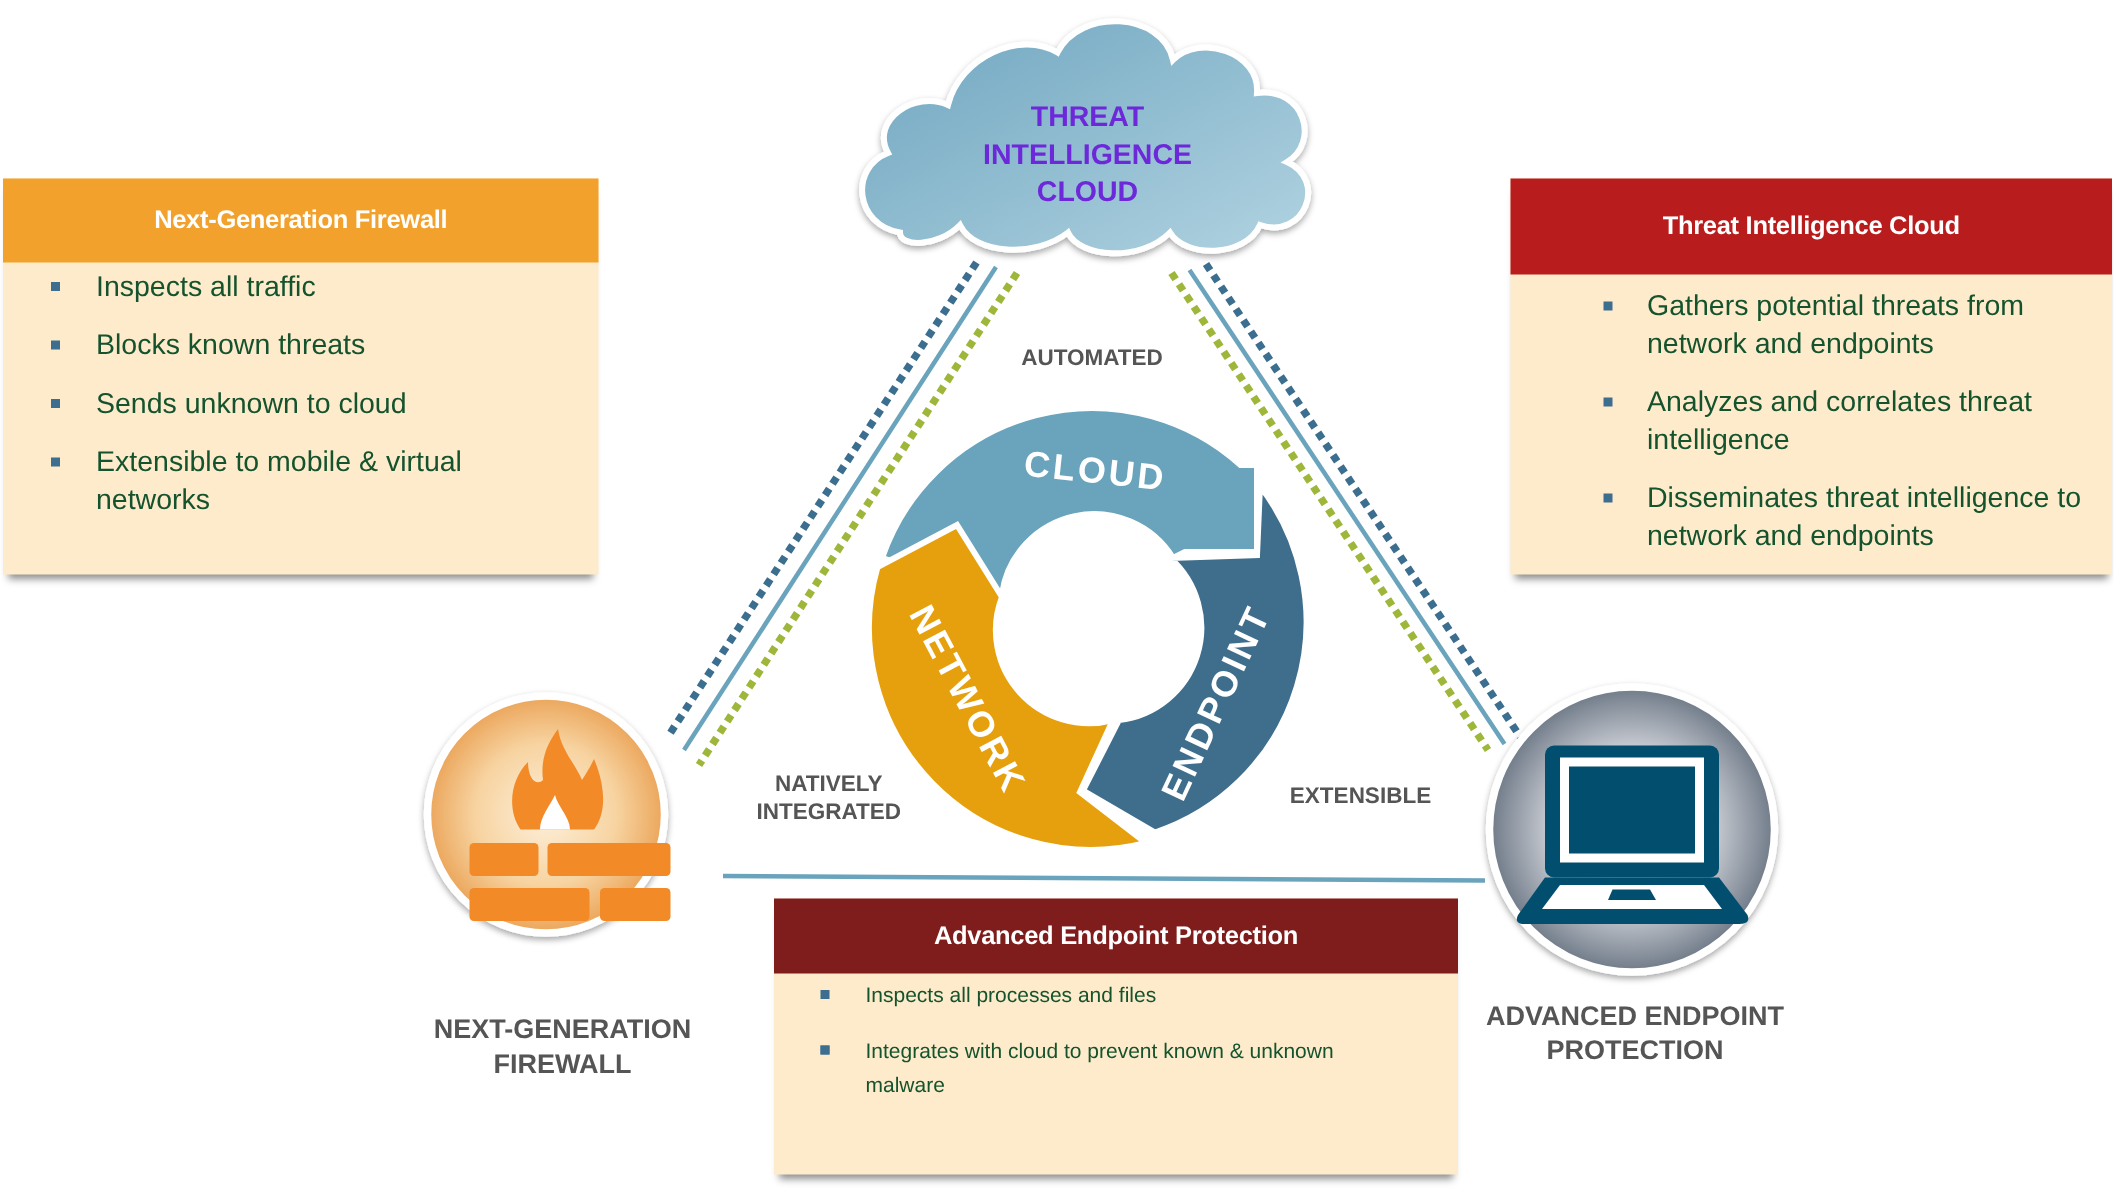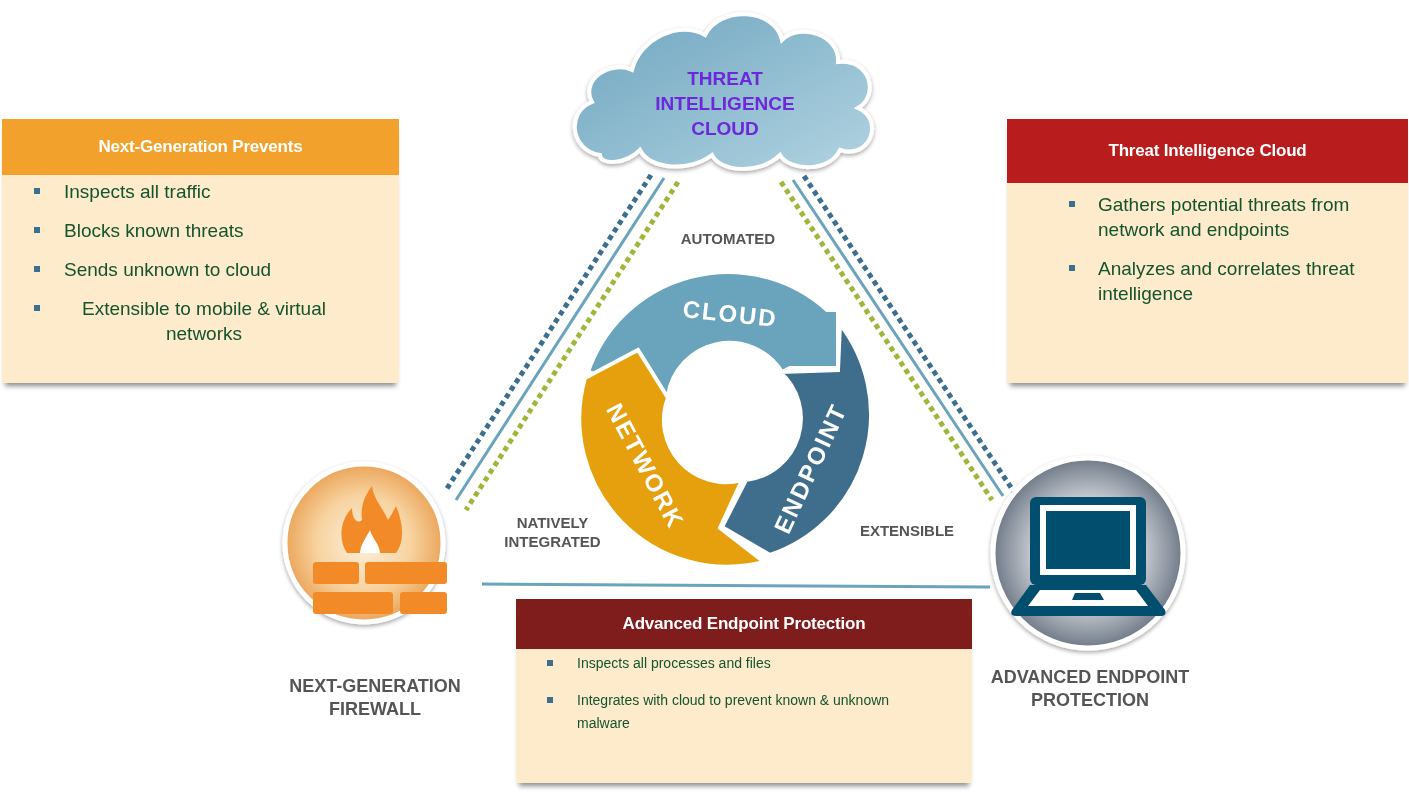--- a/index.html
+++ b/index.html
@@ -138,34 +138,35 @@
   <div class="lbl big" style="left:270px; top:675px; width:210px;">
     <div>NEXT-GENERATION</div>
     <div>FIREWALL</div>
   </div>
   <div class="lbl big" style="left:970px; top:666px; width:240px;">
     <div>ADVANCED ENDPOINT</div>
     <div>PROTECTION</div>
   </div>
 
   <div class="card" id="card-fw">
-    <div class="card-head">Next-Generation Prevents</div>
+    <div class="card-head">Next-Generation Firewall</div>
     <ul>
       <li><span class="bullet"></span><span>Inspects all traffic</span></li>
       <li><span class="bullet"></span><span>Blocks known threats</span></li>
       <li><span class="bullet"></span><span>Sends unknown to cloud</span></li>
-      <li style="width:280px;text-align:center;"><span class="bullet"></span><span>Extensible to mobile &amp; virtual networks</span></li>
+      <li style="width:280px;"><span class="bullet"></span><span>Extensible to mobile &amp; virtual networks</span></li>
     </ul>
   </div>
 
   <div class="card" id="card-tic">
     <div class="card-head">Threat Intelligence Cloud</div>
     <ul>
       <li style="width:290px;"><span class="bullet"></span><span>Gathers potential threats from network and endpoints</span></li>
       <li style="width:290px;"><span class="bullet"></span><span>Analyzes and correlates threat intelligence</span></li>
+      <li style="width:300px;"><span class="bullet"></span><span>Disseminates threat intelligence to network and endpoints</span></li>
     </ul>
   </div>
 
   <div class="card" id="card-aep">
     <div class="card-head">Advanced Endpoint Protection</div>
     <ul>
       <li><span class="bullet"></span><span>Inspects all processes and files</span></li>
       <li><span class="bullet"></span></li>
       <li style="width:350px;"><span class="bullet"></span><span>Integrates with cloud to prevent known &amp; unknown malware</span></li>
     </ul>

